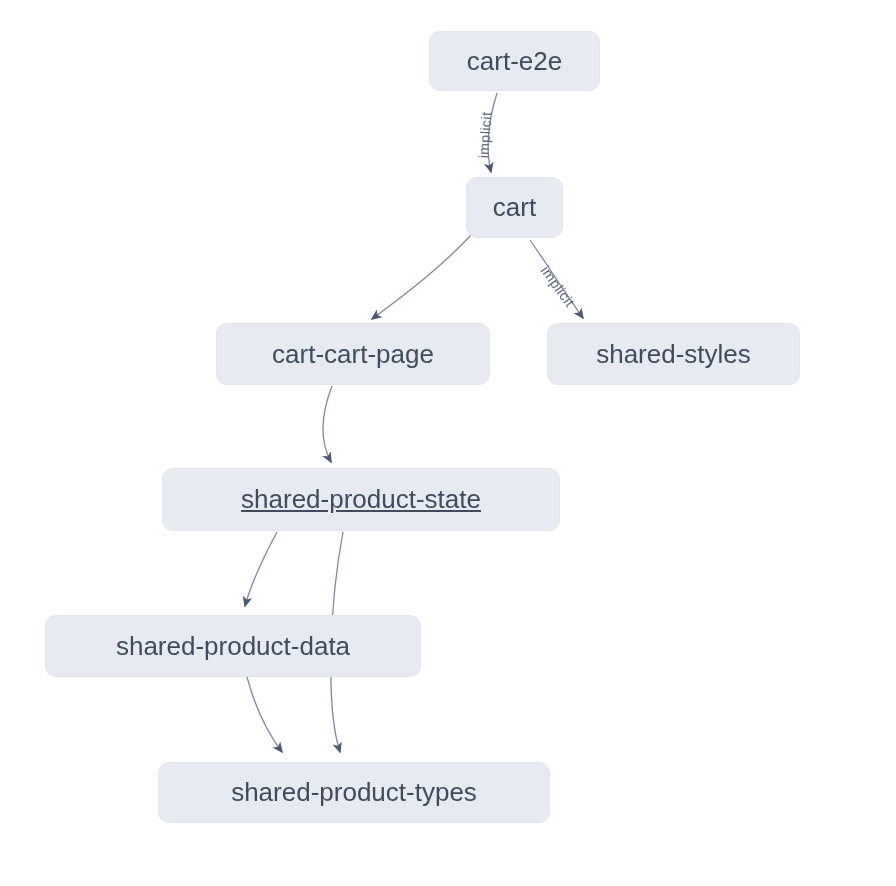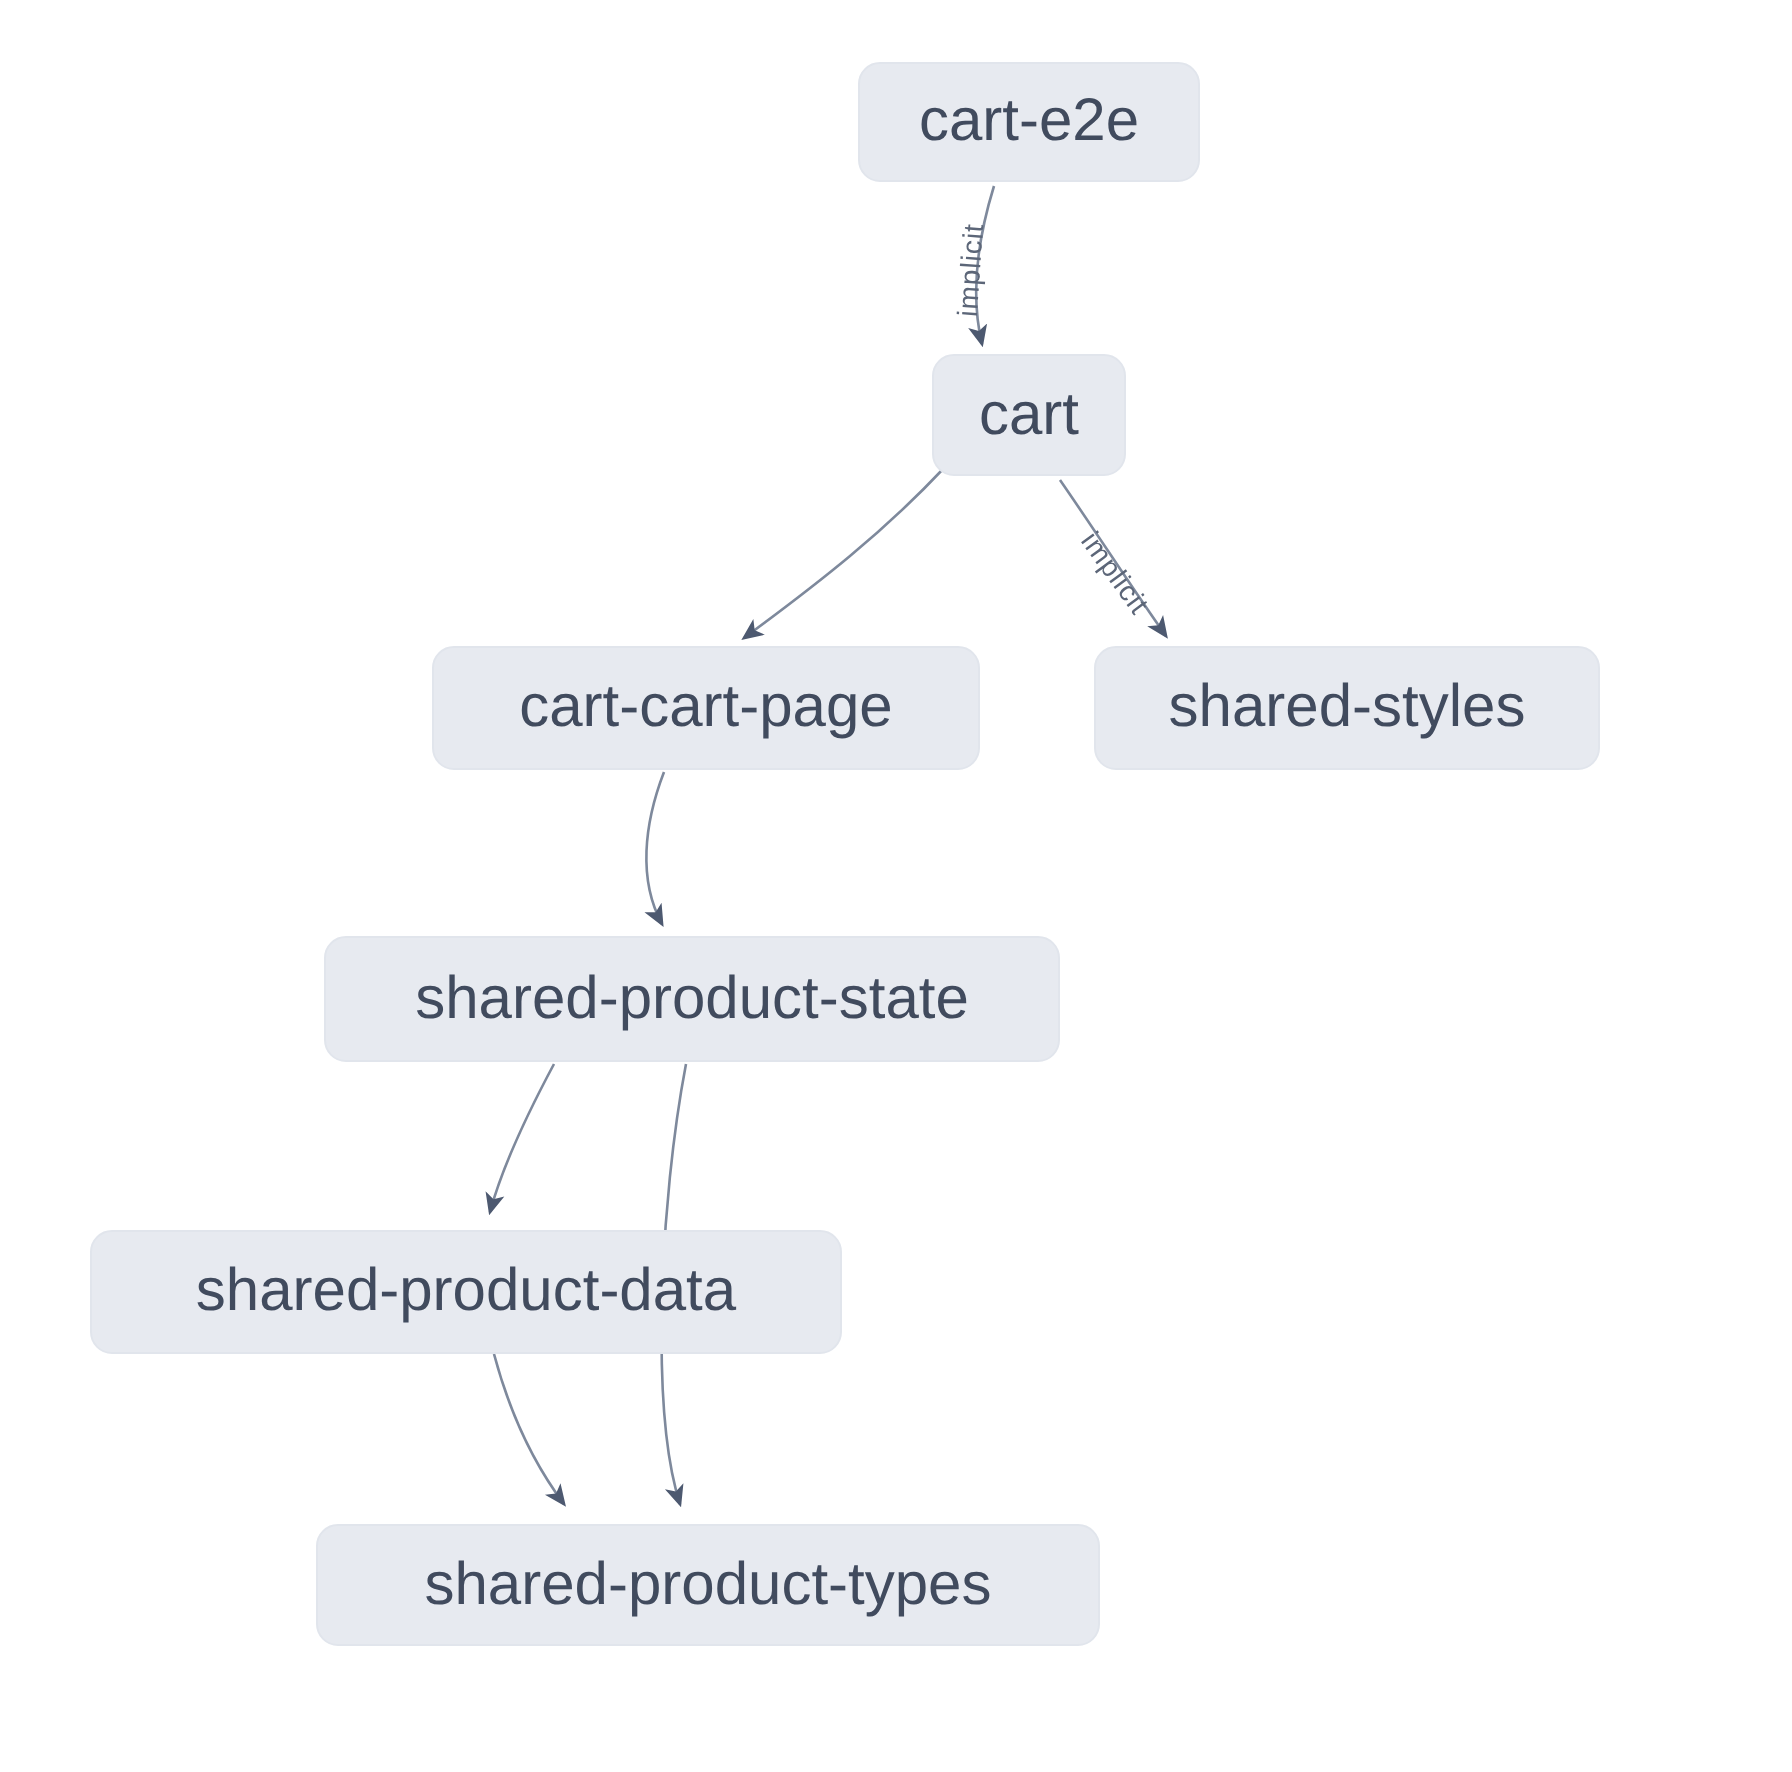--- a/index.html
+++ b/index.html
@@ -35,21 +35,21 @@
   .node {
     position: absolute;
     display: flex;
     align-items: center;
     justify-content: center;
     background: #e7eaf0;
     border: 1px solid #e1e5ec;
     border-radius: 11px;
     box-sizing: border-box;
     color: #414b5e;
-    font-size: 30px;
+    font-size: 26px;
     white-space: nowrap;
     cursor: pointer;
   }
 </style>
 </head>
 <body>
 
 <div id="graph-canvas">
 
   <svg id="edges-layer" viewBox="0 0 896 886" xmlns="http://www.w3.org/2000/svg">
@@ -87,21 +87,21 @@
   </div>
 
   <div class="node" style="left:466px; top:177px; width:97px; height:61px;">
     <span>cart</span>
   </div>
 
   <div class="node" style="left:547px; top:323px; width:253px; height:62px;">
     <span>shared-styles</span>
   </div>
 
-  <div class="node" style="left:162px; top:468px; width:368px; height:63px;">
+  <div class="node" style="left:162px; top:468px; width:398px; height:63px;text-decoration:underline;">
     <span>shared-product-state</span>
   </div>
 
   <div class="node" style="left:45px; top:615px; width:376px; height:62px;">
     <span>shared-product-data</span>
   </div>
 
   <div class="node" style="left:158px; top:762px; width:392px; height:61px;">
     <span>shared-product-types</span>
   </div>

